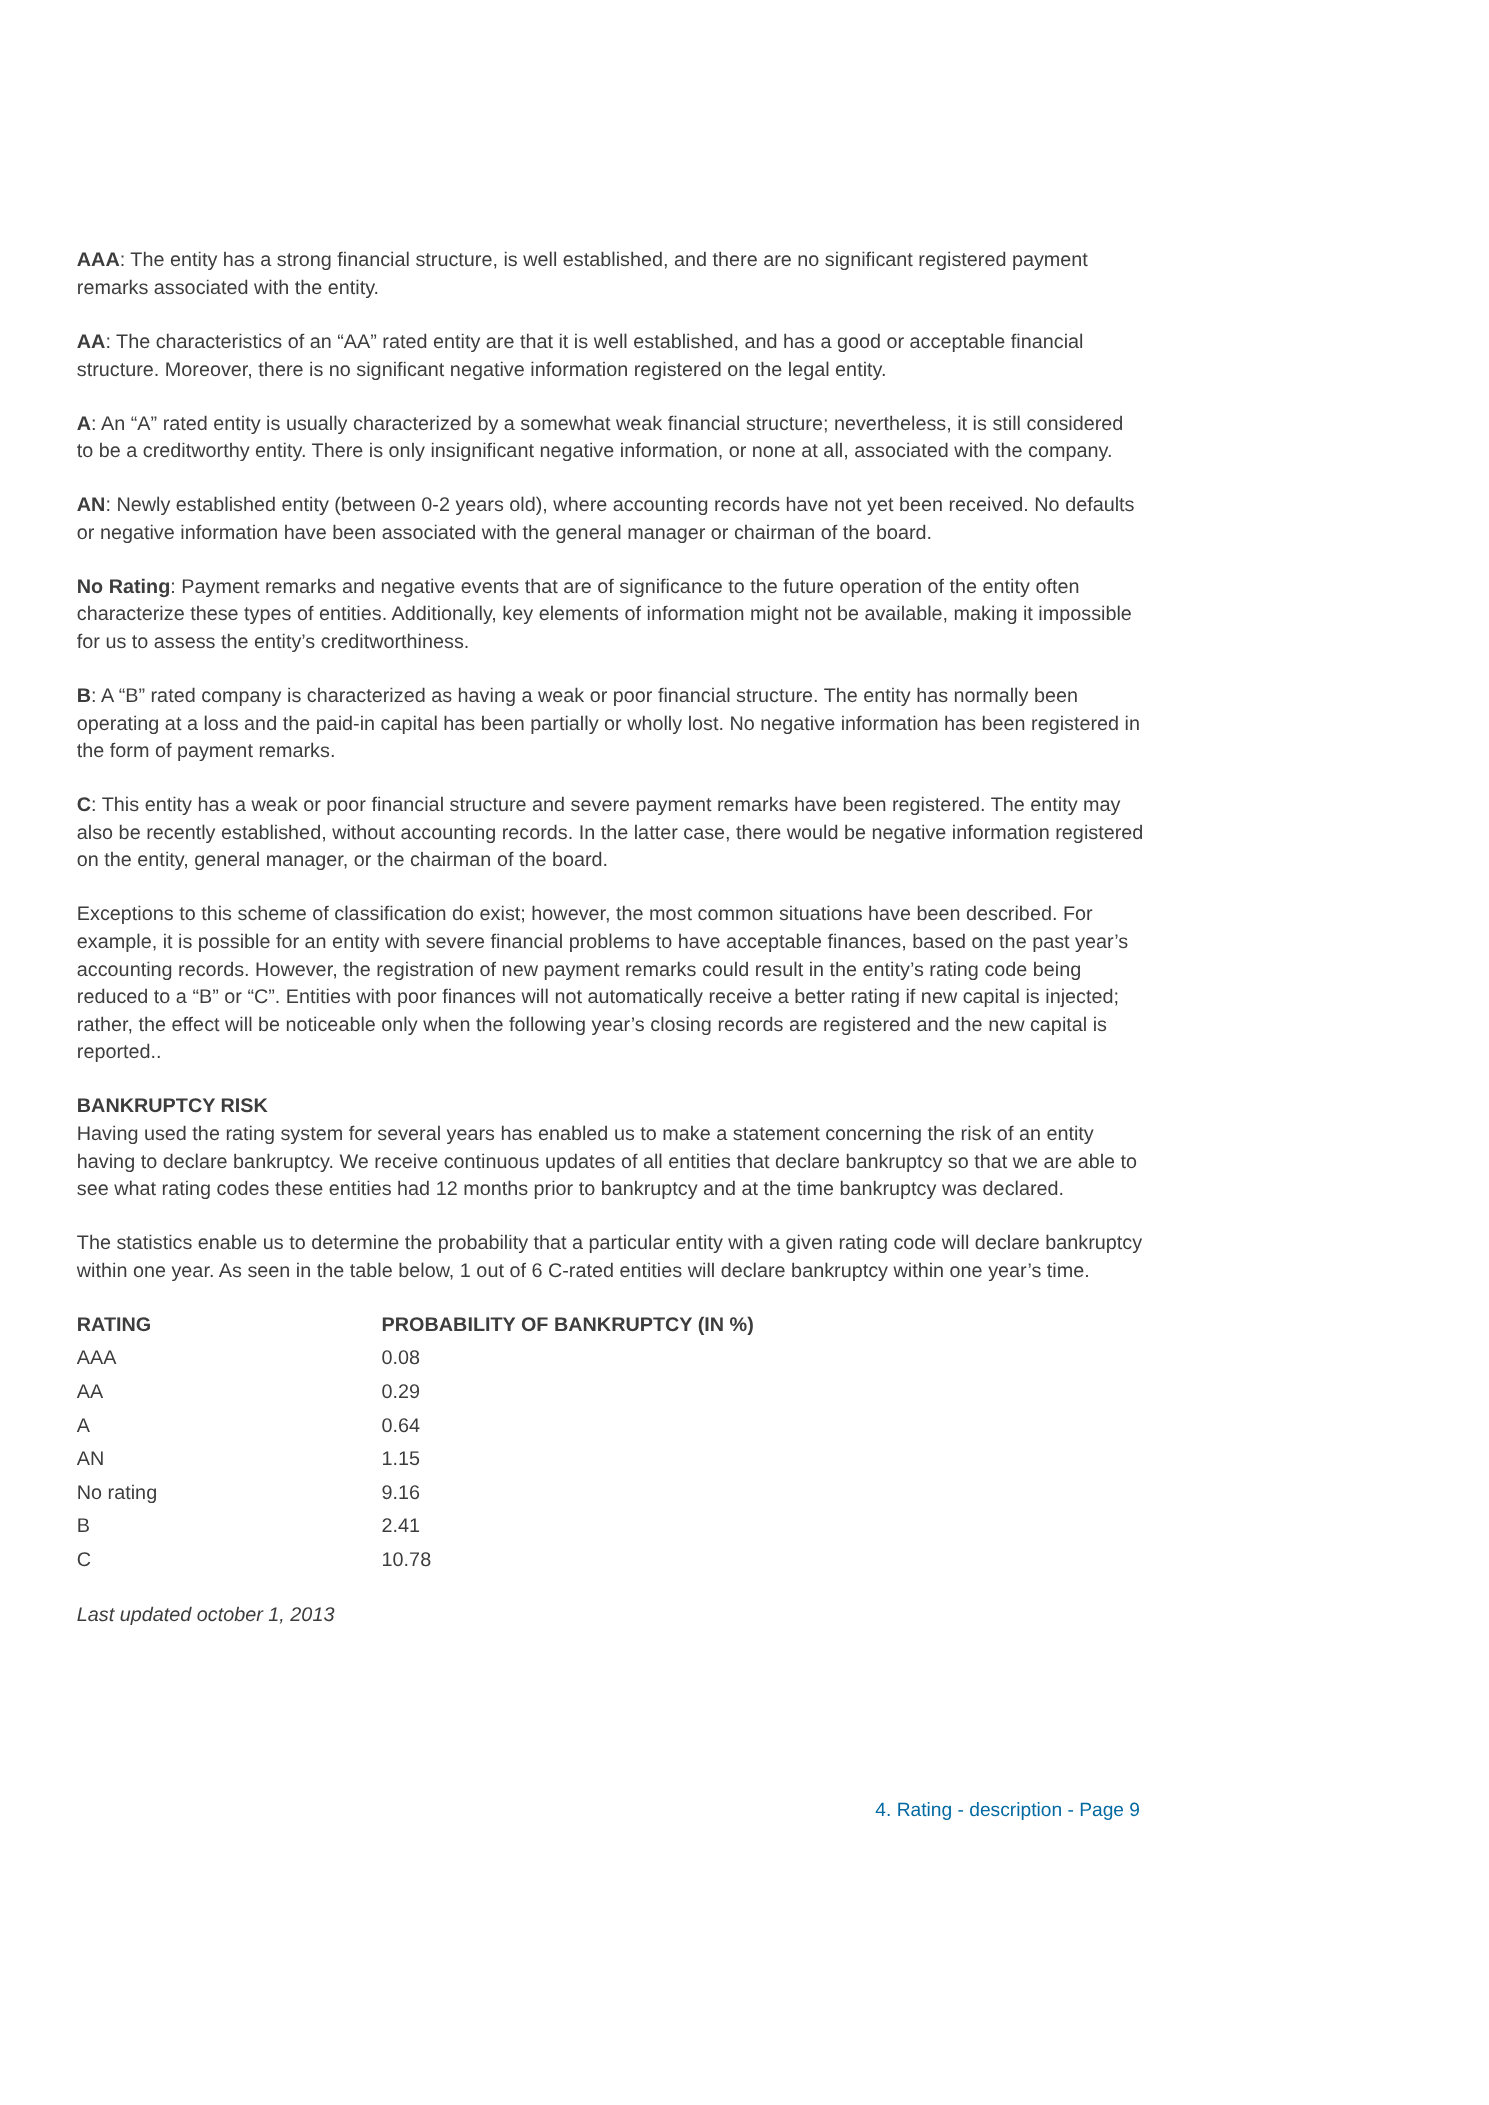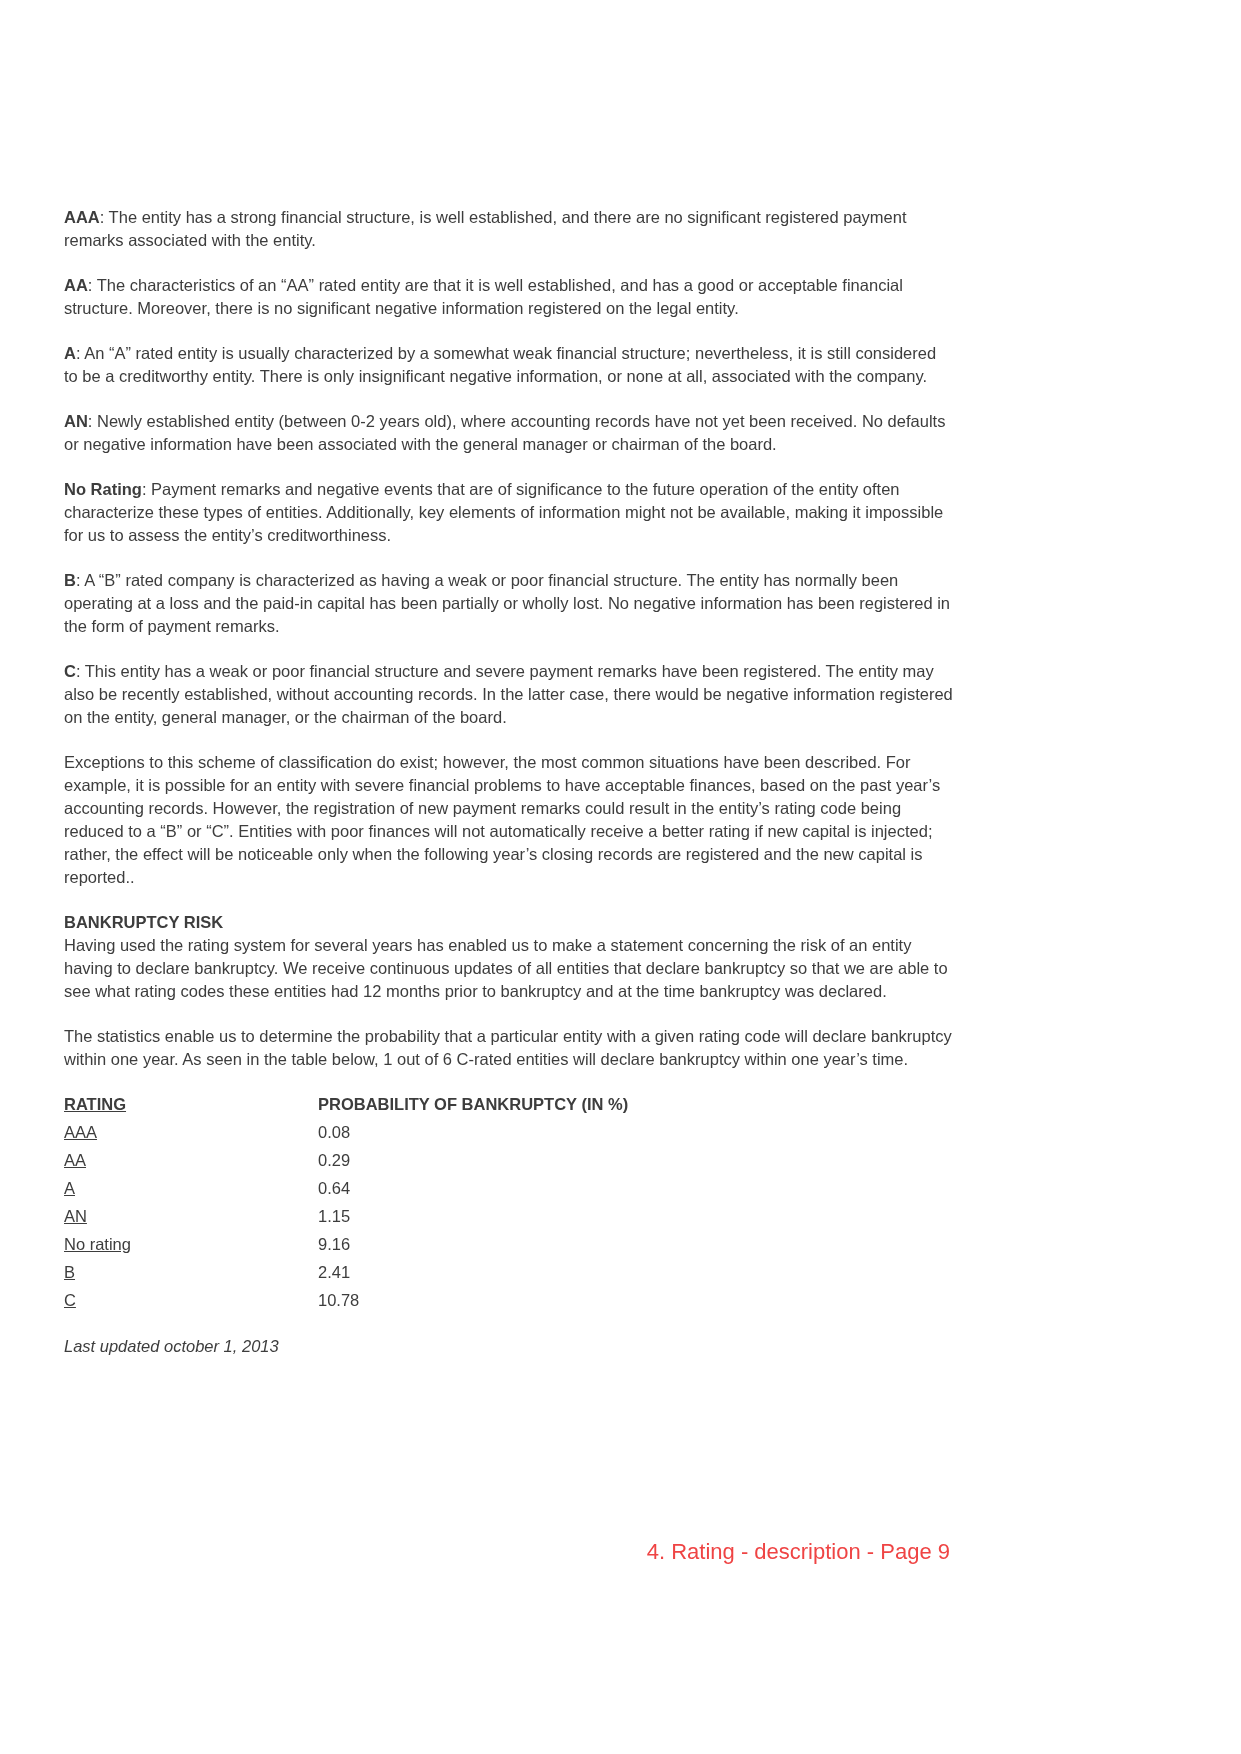--- a/index.html
+++ b/index.html
@@ -46,40 +46,39 @@
     font-size: 16.5px;
     line-height: 23px;
   }
   p.para { margin-bottom: 22px; }
   .bold { font-weight: bold; }
   .heading { font-weight: bold; }
 
   
   .rtable { margin-top: 4px; }
   .trow { display: flex; height: 28px; }
-  .cell-rating { width: 254px; text-decoration: underline; }
+  .cell-rating { width: 254px; }
   .thead .cell-rating { font-weight: bold; }
   .cell-prob-head { font-weight: bold; }
   .cell-prob { width: 43px; text-align: left; }
 
   .last-updated {
     margin-top: 18px;
     font-style: italic;
   }
 
   
   .footer {
     position: absolute;
     top: 1500px;
     left: 64px;
     width: 886px;
     text-align: right;
-    font-size: 22px;
-    color: #ef4444;
-    margin-top: 39px;
+    font-size: 16px;
+    color: #0369a1;
   }
 </style>
 </head>
 <body>
 
 <div class="page">
 
 
   <div class="content">
 

